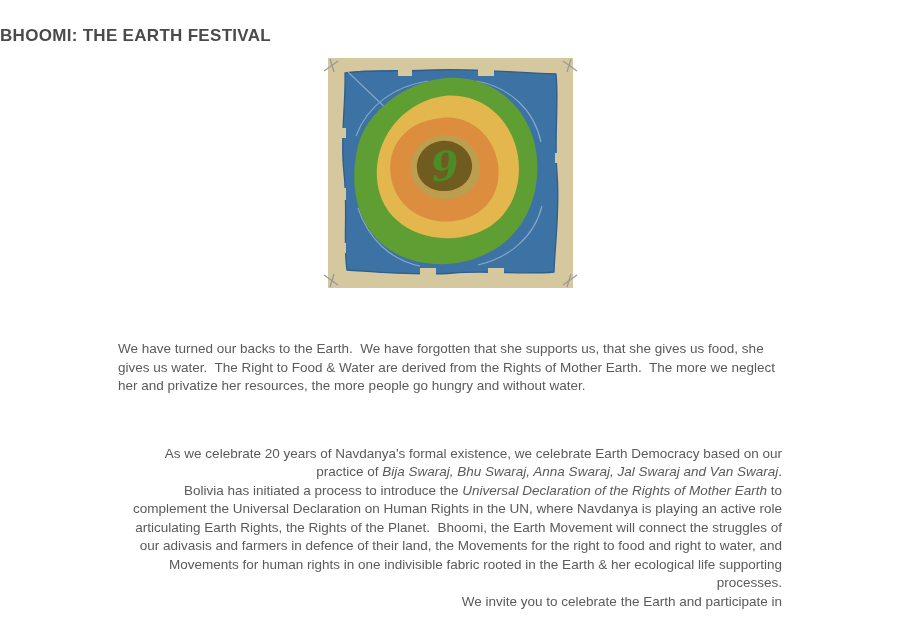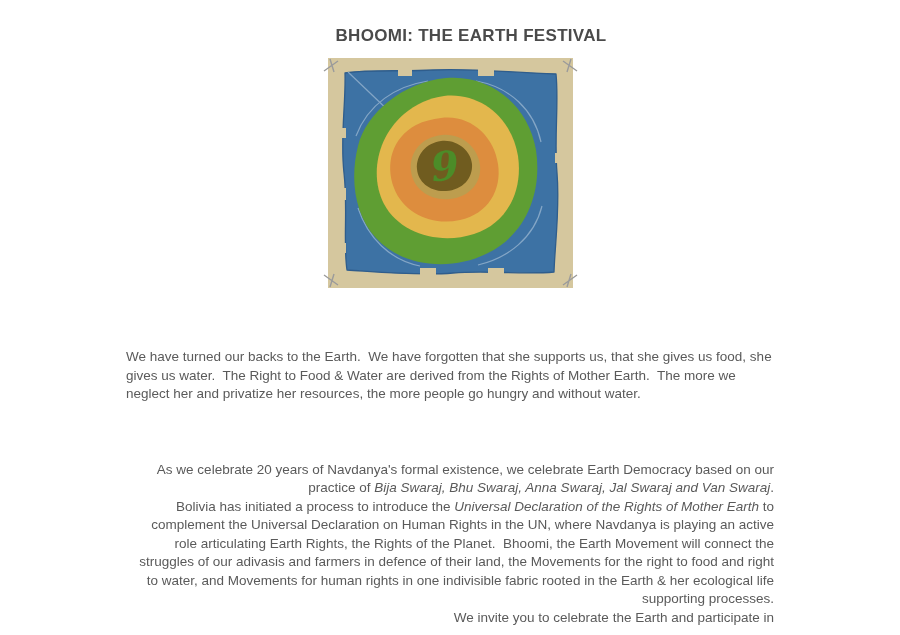--- a/index.html
+++ b/index.html
@@ -2,31 +2,30 @@
 <html><head>
 <meta charset="utf-8">
 <style>
   html,body{margin:0;padding:0;}
   body{
     width:900px;height:635px;background:#ffffff;overflow:hidden;
     font-family:"Liberation Sans", sans-serif;
   }
   .page{padding-top:26px;}
   .doc-title{
-    text-align:center;font-size:17px;font-weight:bold;letter-spacing:.3px;
+    text-align:left;font-size:17px;font-weight:bold;letter-spacing:.3px;
     line-height:20px;
-    padding-left:42px;
   }
   .art-wrap{display:flex;justify-content:center;margin-top:12px;}
   svg.artwork{width:245px;height:230px;overflow:visible;display:block;}
   .content{
     width:664px;margin:15px auto 0;font-size:13.5px;line-height:18.5px;
     white-space:pre-wrap;
   }
-  .content p{margin:8px;}
+  .content p{margin:0;}
   .content p.p2{margin-top:12px;text-align:right;}
   .content i{font-style:italic;}
 </style>
 </head>
 <body>
 
 <div class="page">
 
   <div class="doc-title" style="color: rgb(74, 74, 74);">BHOOMI: THE EARTH FESTIVAL</div>
 

